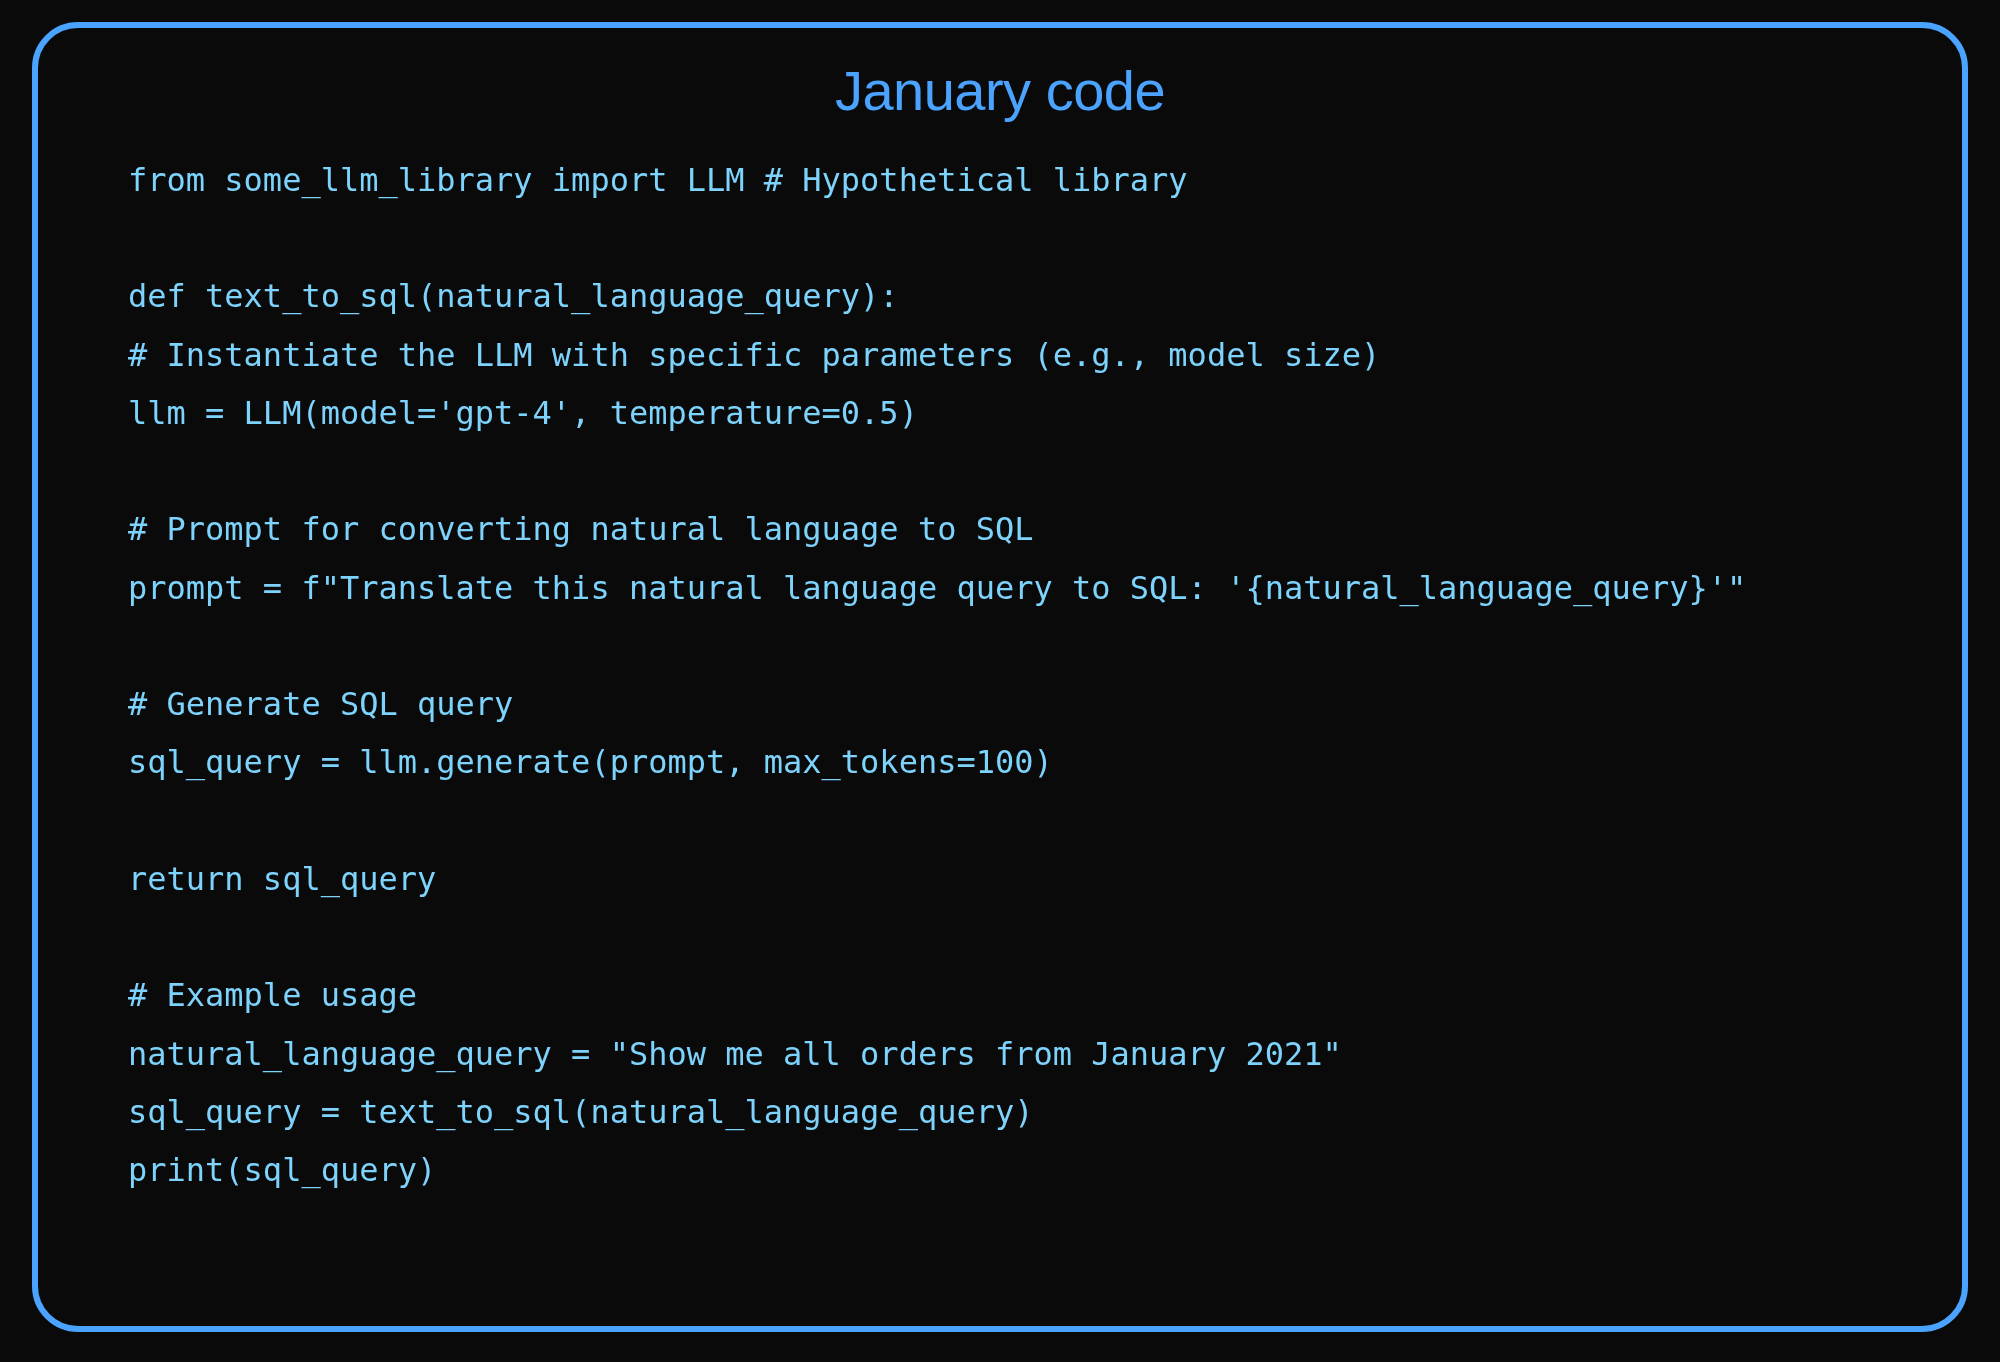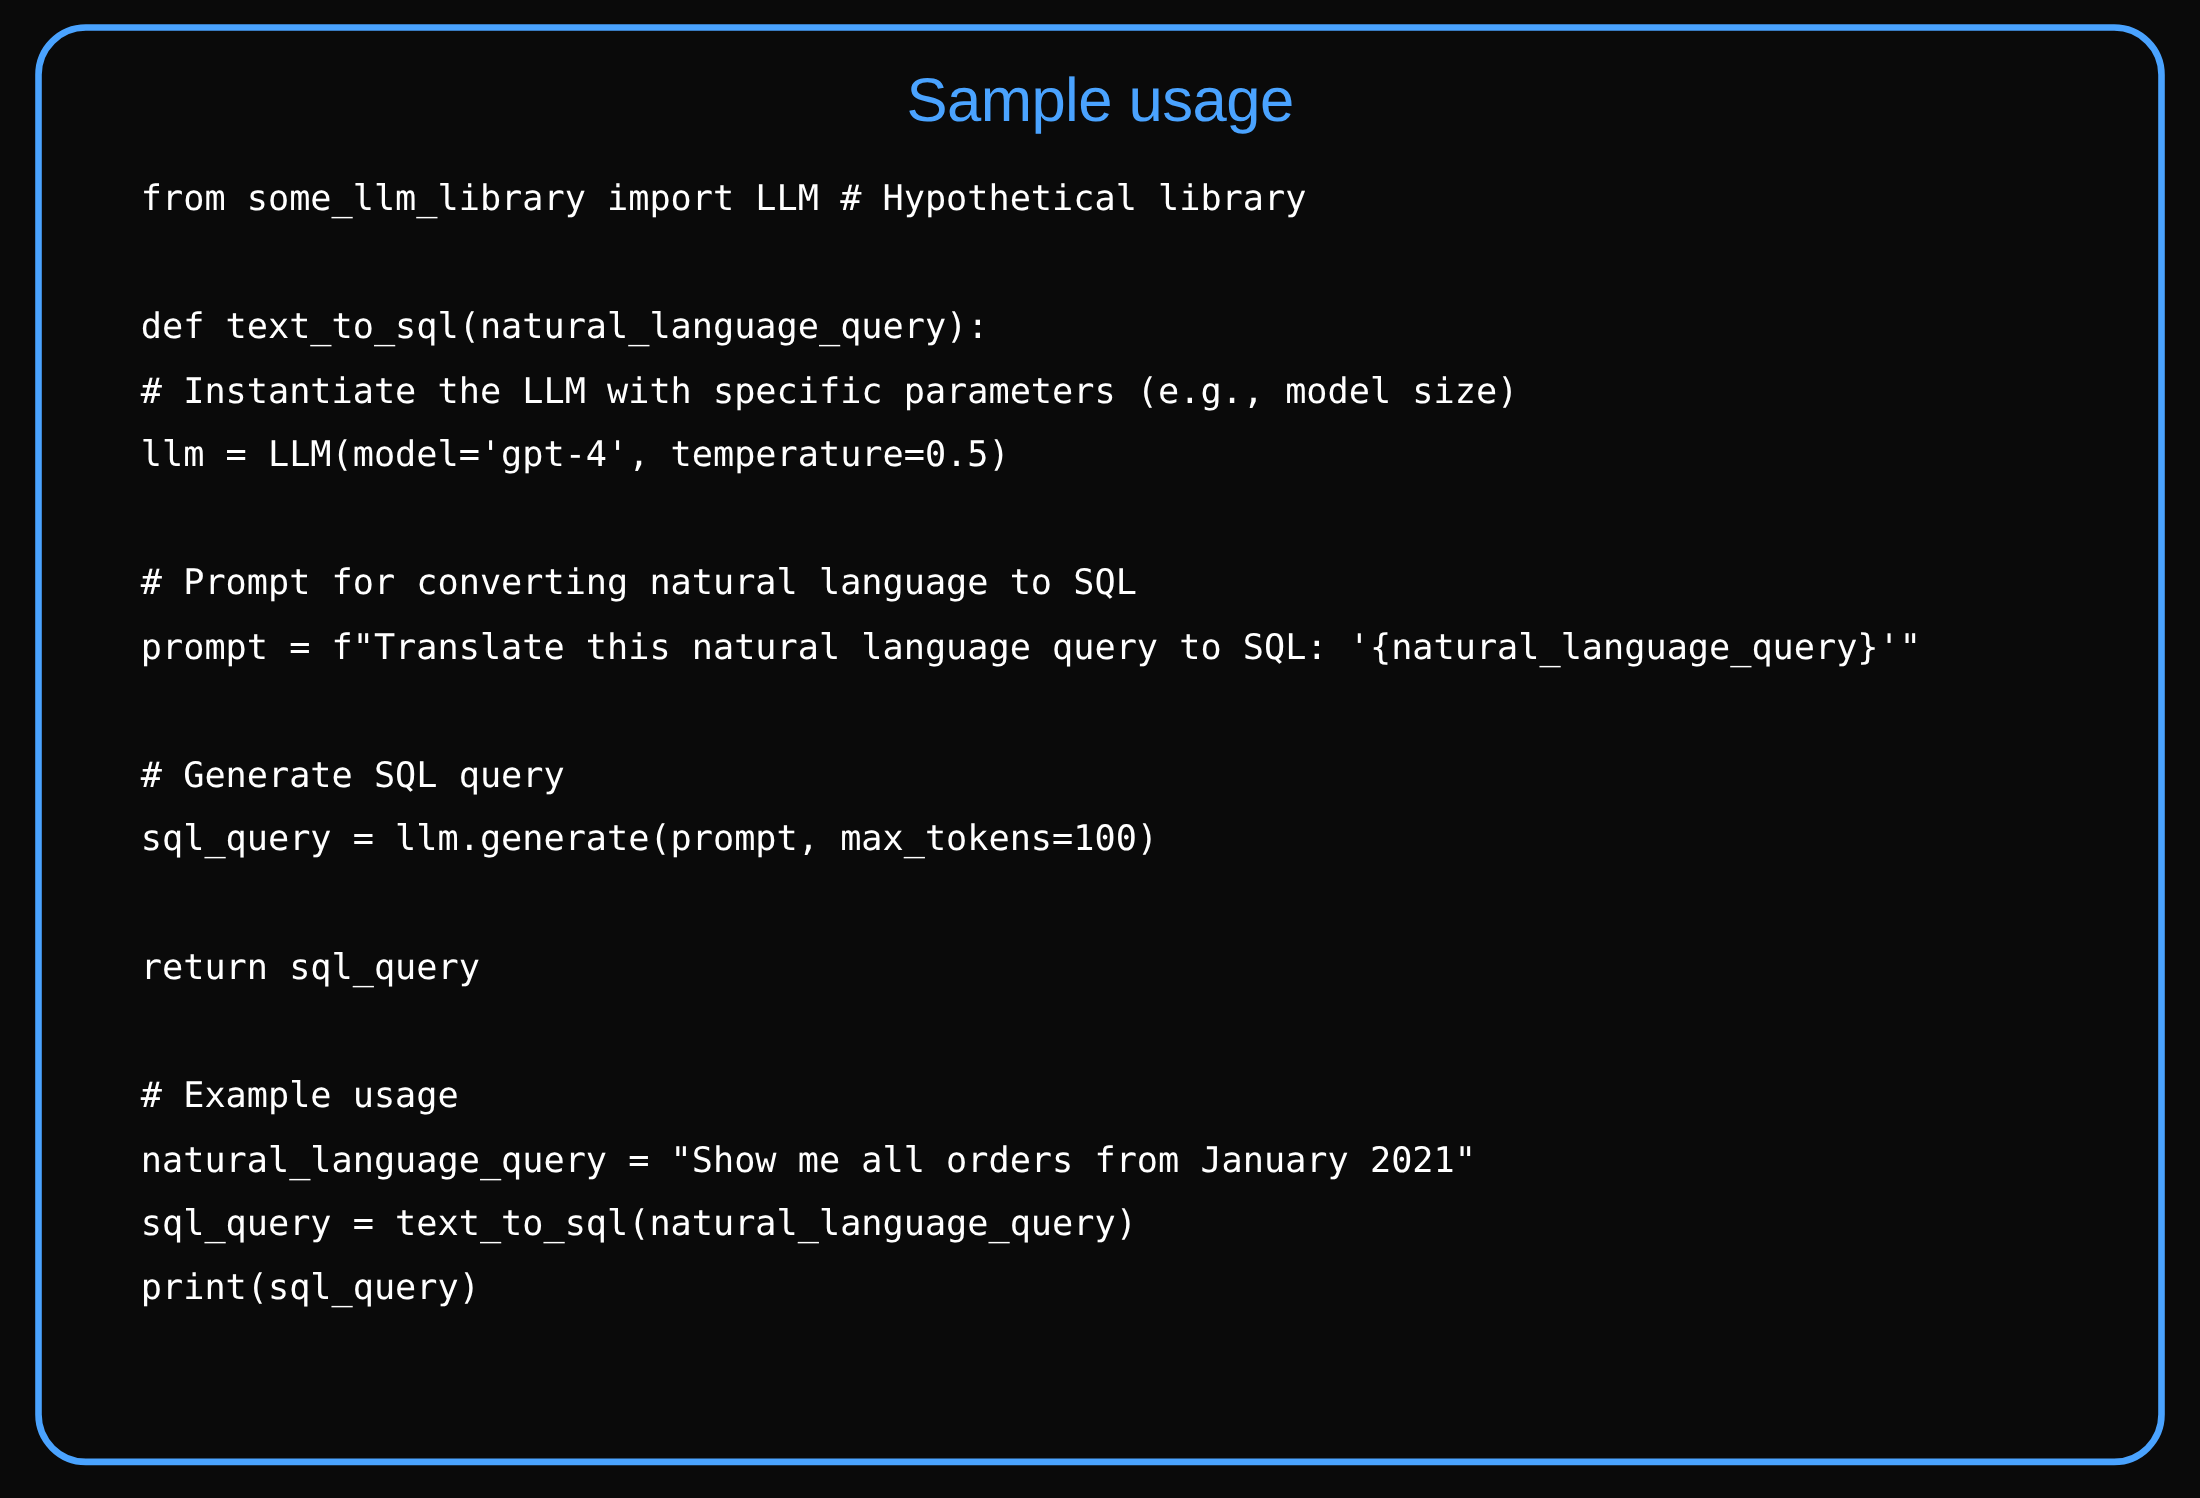--- a/index.html
+++ b/index.html
@@ -26,30 +26,30 @@
       font-weight: 500;
       color: #4aa3ff;
       text-align: center;
       margin-bottom: 28px;
       letter-spacing: -0.5px;
     }
     .code {
       font-family: "SF Mono", ui-monospace, Menlo, Monaco, Consolas, monospace;
       font-size: 32px;
       line-height: 1.82;
-      color: #ffffff;
+      color: #7dd3fc;
       white-space: pre;
       letter-spacing: 0px;
     }
   </style>
 </head>
 <body>
 
 <div class="card">
-  <div class="title">Sample usage</div>
+  <div class="title">January code</div>
   <div class="code">from some_llm_library import LLM # Hypothetical library
 
 def text_to_sql(natural_language_query):
 # Instantiate the LLM with specific parameters (e.g., model size)
 llm = LLM(model='gpt-4', temperature=0.5)
 
 # Prompt for converting natural language to SQL
 prompt = f"Translate this natural language query to SQL: '{natural_language_query}'"
 
 # Generate SQL query

